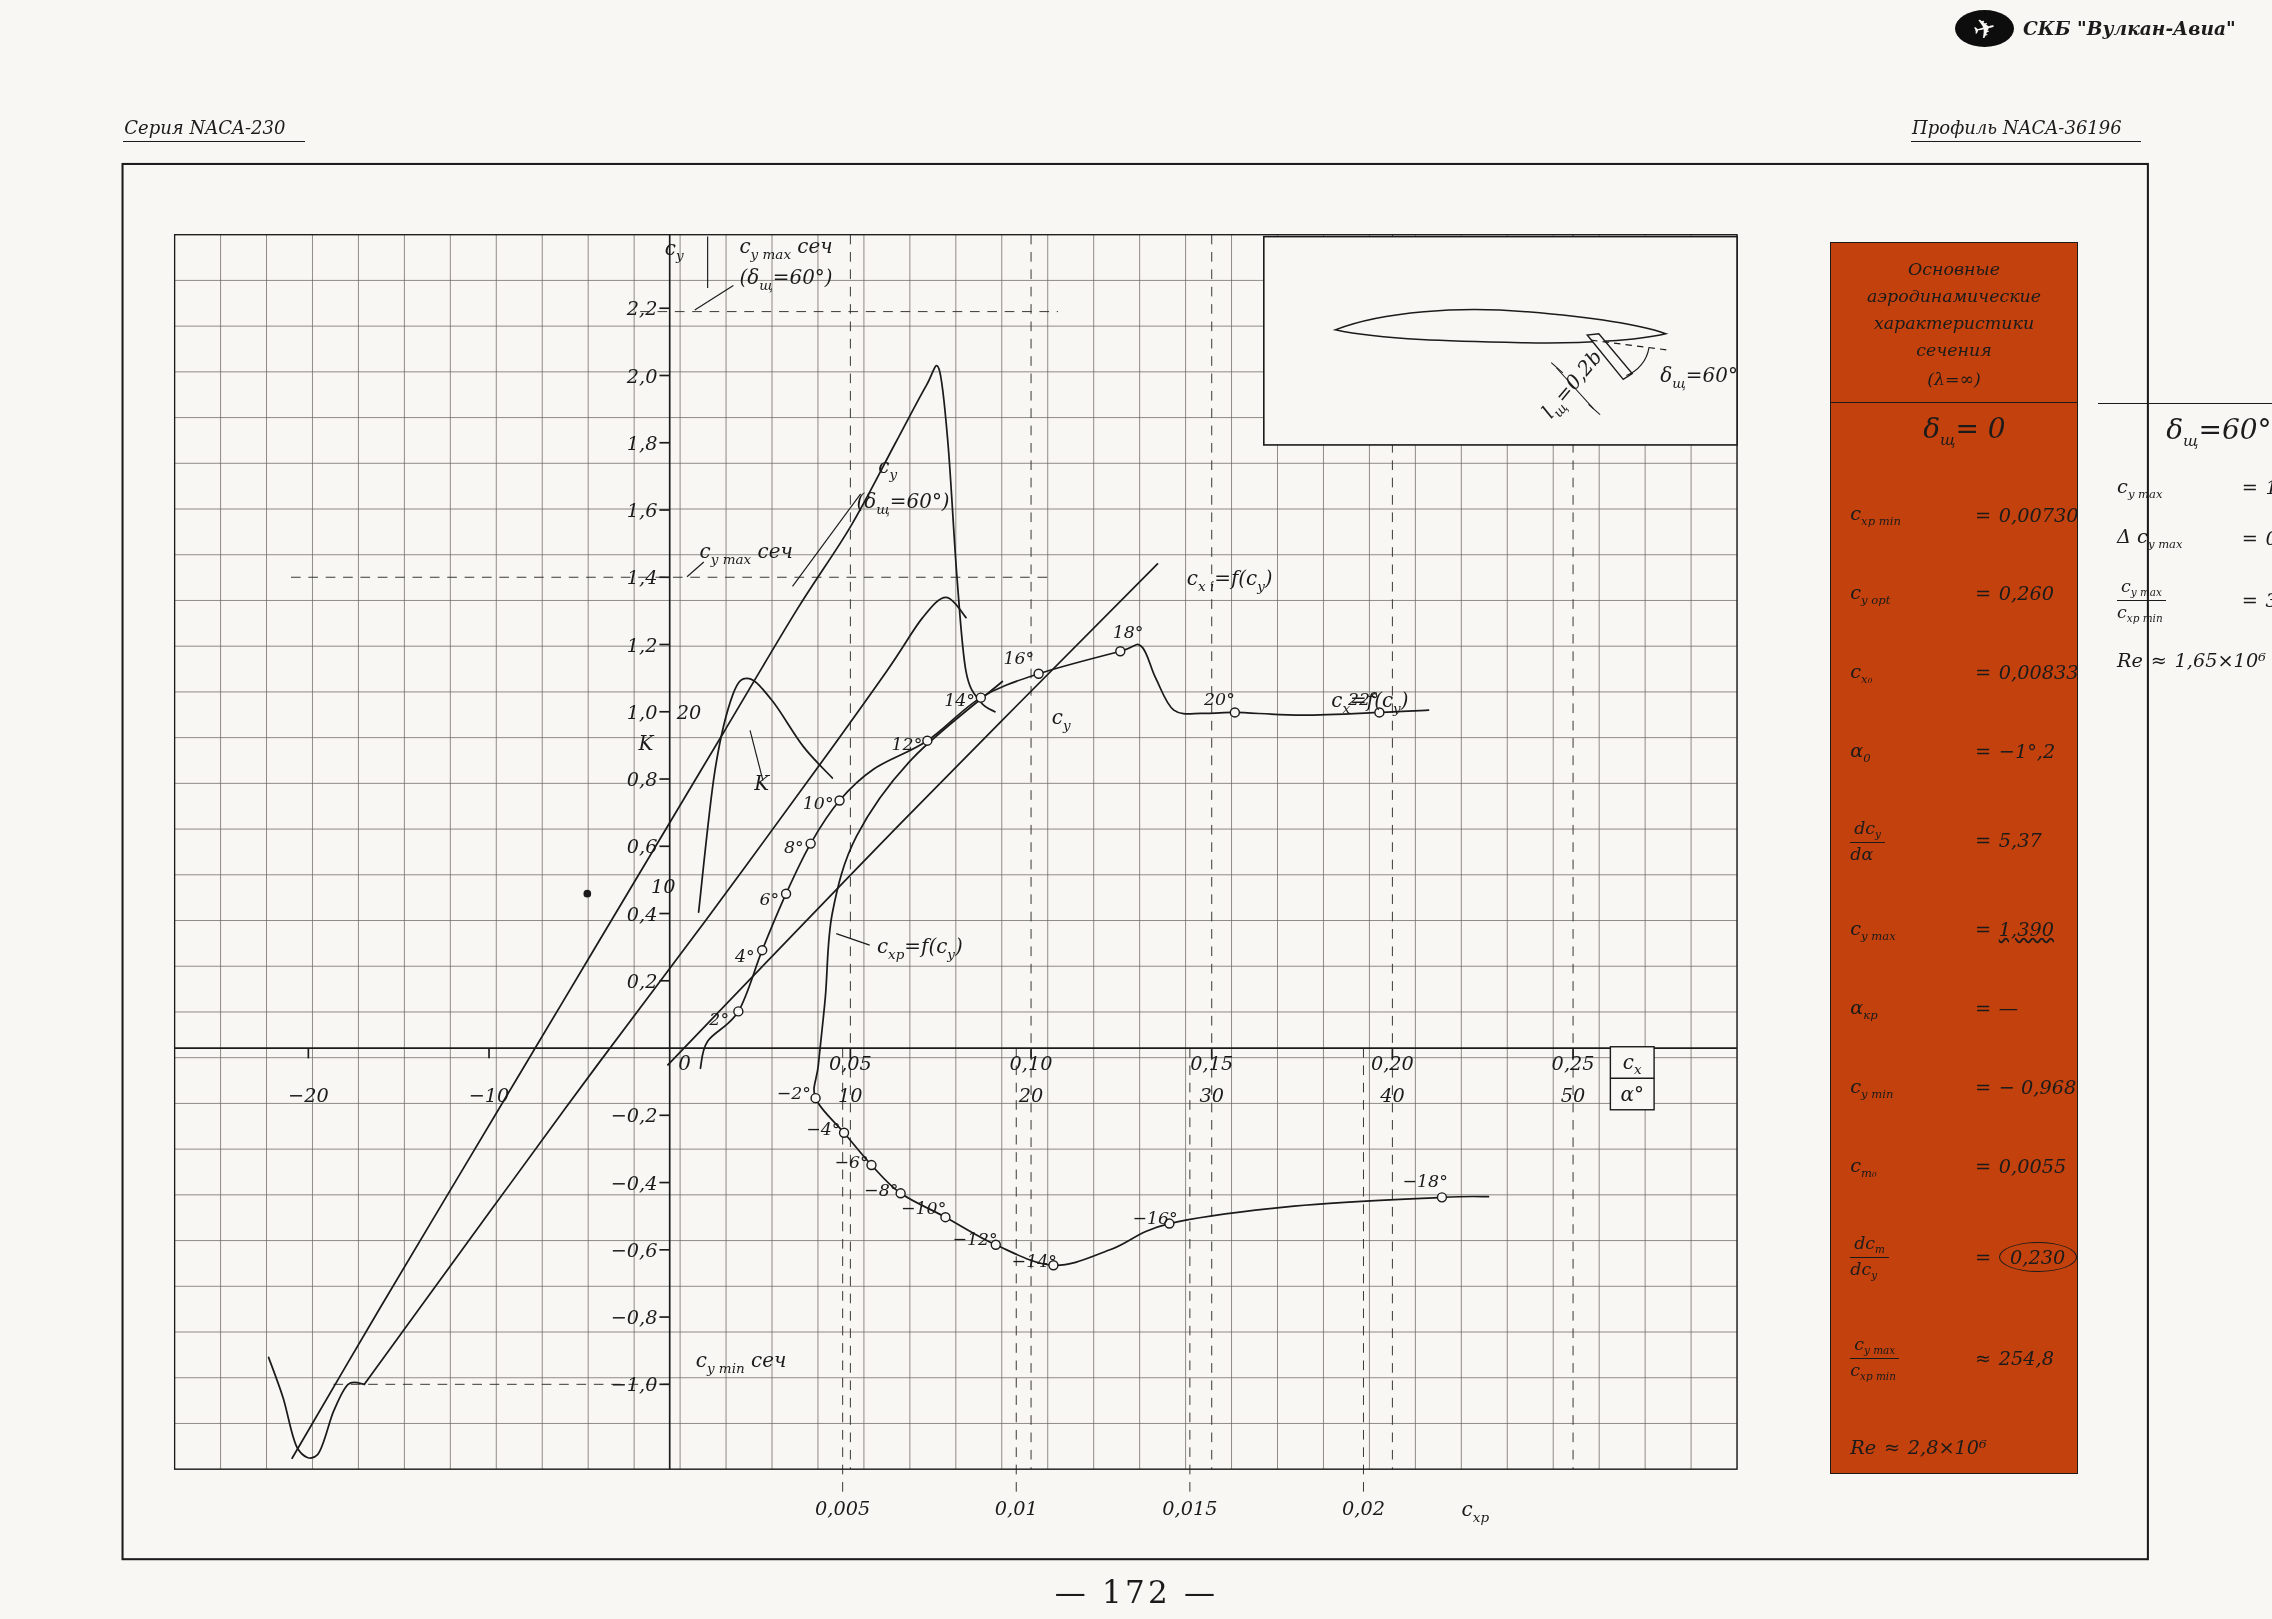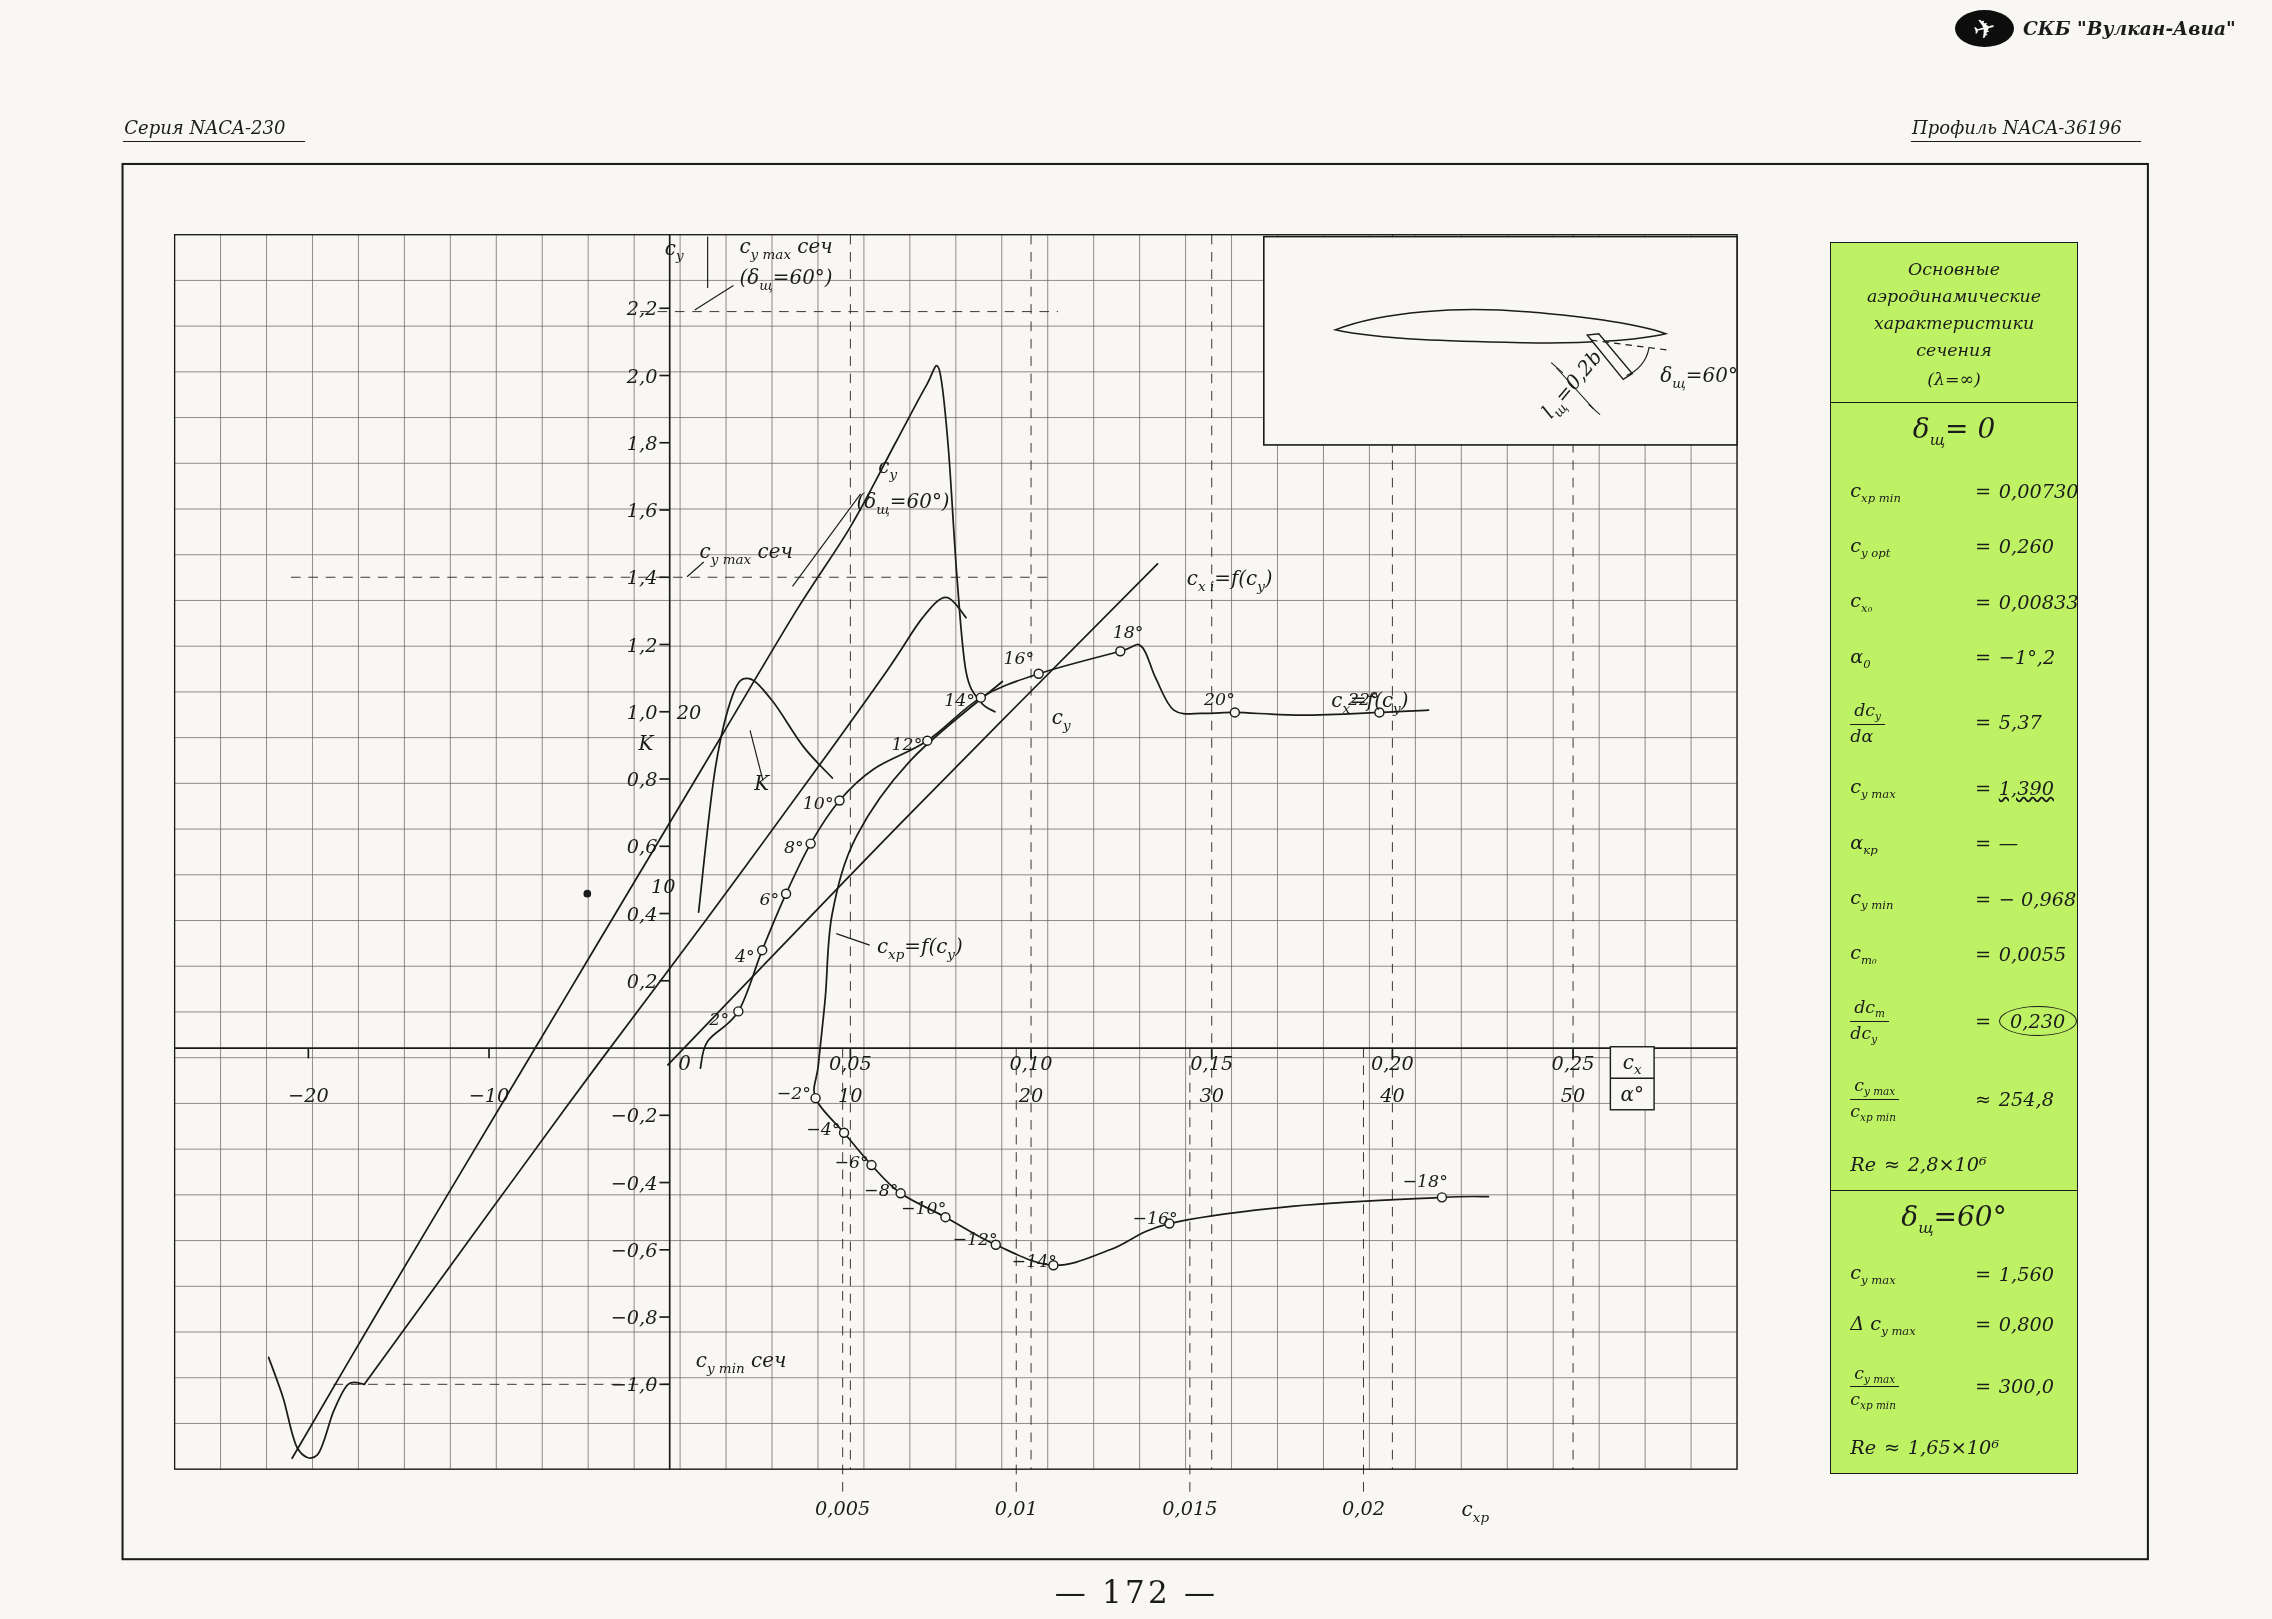--- a/index.html
+++ b/index.html
@@ -12,25 +12,25 @@
   .series-title{left:123px}
   .profile-title{right:132px}
   .logo{position:absolute;left:1955px;top:10.3px;display:flex;align-items:center;gap:9px}
   .logo-blob{width:59px;height:37px;background:#0d0d0d;border-radius:50%;display:flex;
        align-items:center;justify-content:center;flex:none}
   .logo-plane{color:#f8f7f3;font-size:27px;transform:rotate(-14deg);font-family:"DejaVu Sans",sans-serif}
   .logo-text{font-size:18.6px;font-weight:bold;font-style:italic;white-space:nowrap}
   .page-number{position:absolute;left:50%;top:1574px;transform:translateX(-50%);
        font-size:31px;letter-spacing:3.2px}
   .panel{position:absolute;left:1830px;top:242px;width:248px;height:1232px;border:1.9px solid #1b1b1b;
-       background:#bef264;font-style:italic;display:flex;flex-direction:column;box-sizing:border-box}
+       background:#c2410c;font-style:italic;display:flex;flex-direction:column;box-sizing:border-box}
   .panel-title{text-align:center;font-size:17.4px;line-height:1.55;padding:13px 5.1px 9px;
        border-bottom:1.6px solid #1b1b1b}
   .lambda{margin-top:2.6px}
-  #panel-sections{flex:1;display:flex;flex-direction:column;min-height:0}
+  #panel-sections{flex:1;display:flex;flex-direction:row;min-height:0}
   .sec{display:flex;flex-direction:column;justify-content:space-between;padding:9px 19.3px 14px;box-sizing:border-box}
   .sec-0{flex:1}
   .sec-1{height:283px;border-top:1.9px solid #1b1b1b}
   .sec-header{text-align:center;font-size:28px}
   .sec-header sub{font-size:0.55em}
   .row{display:flex;align-items:center;font-size:19.3px}
   .row.center{just-content:center;justify-content:flex-start}
   .lhs{width:122px;flex:none}
   .row.center .lhs{width:auto;margin-right:5.1px}
   sub{font-size:0.6em}

